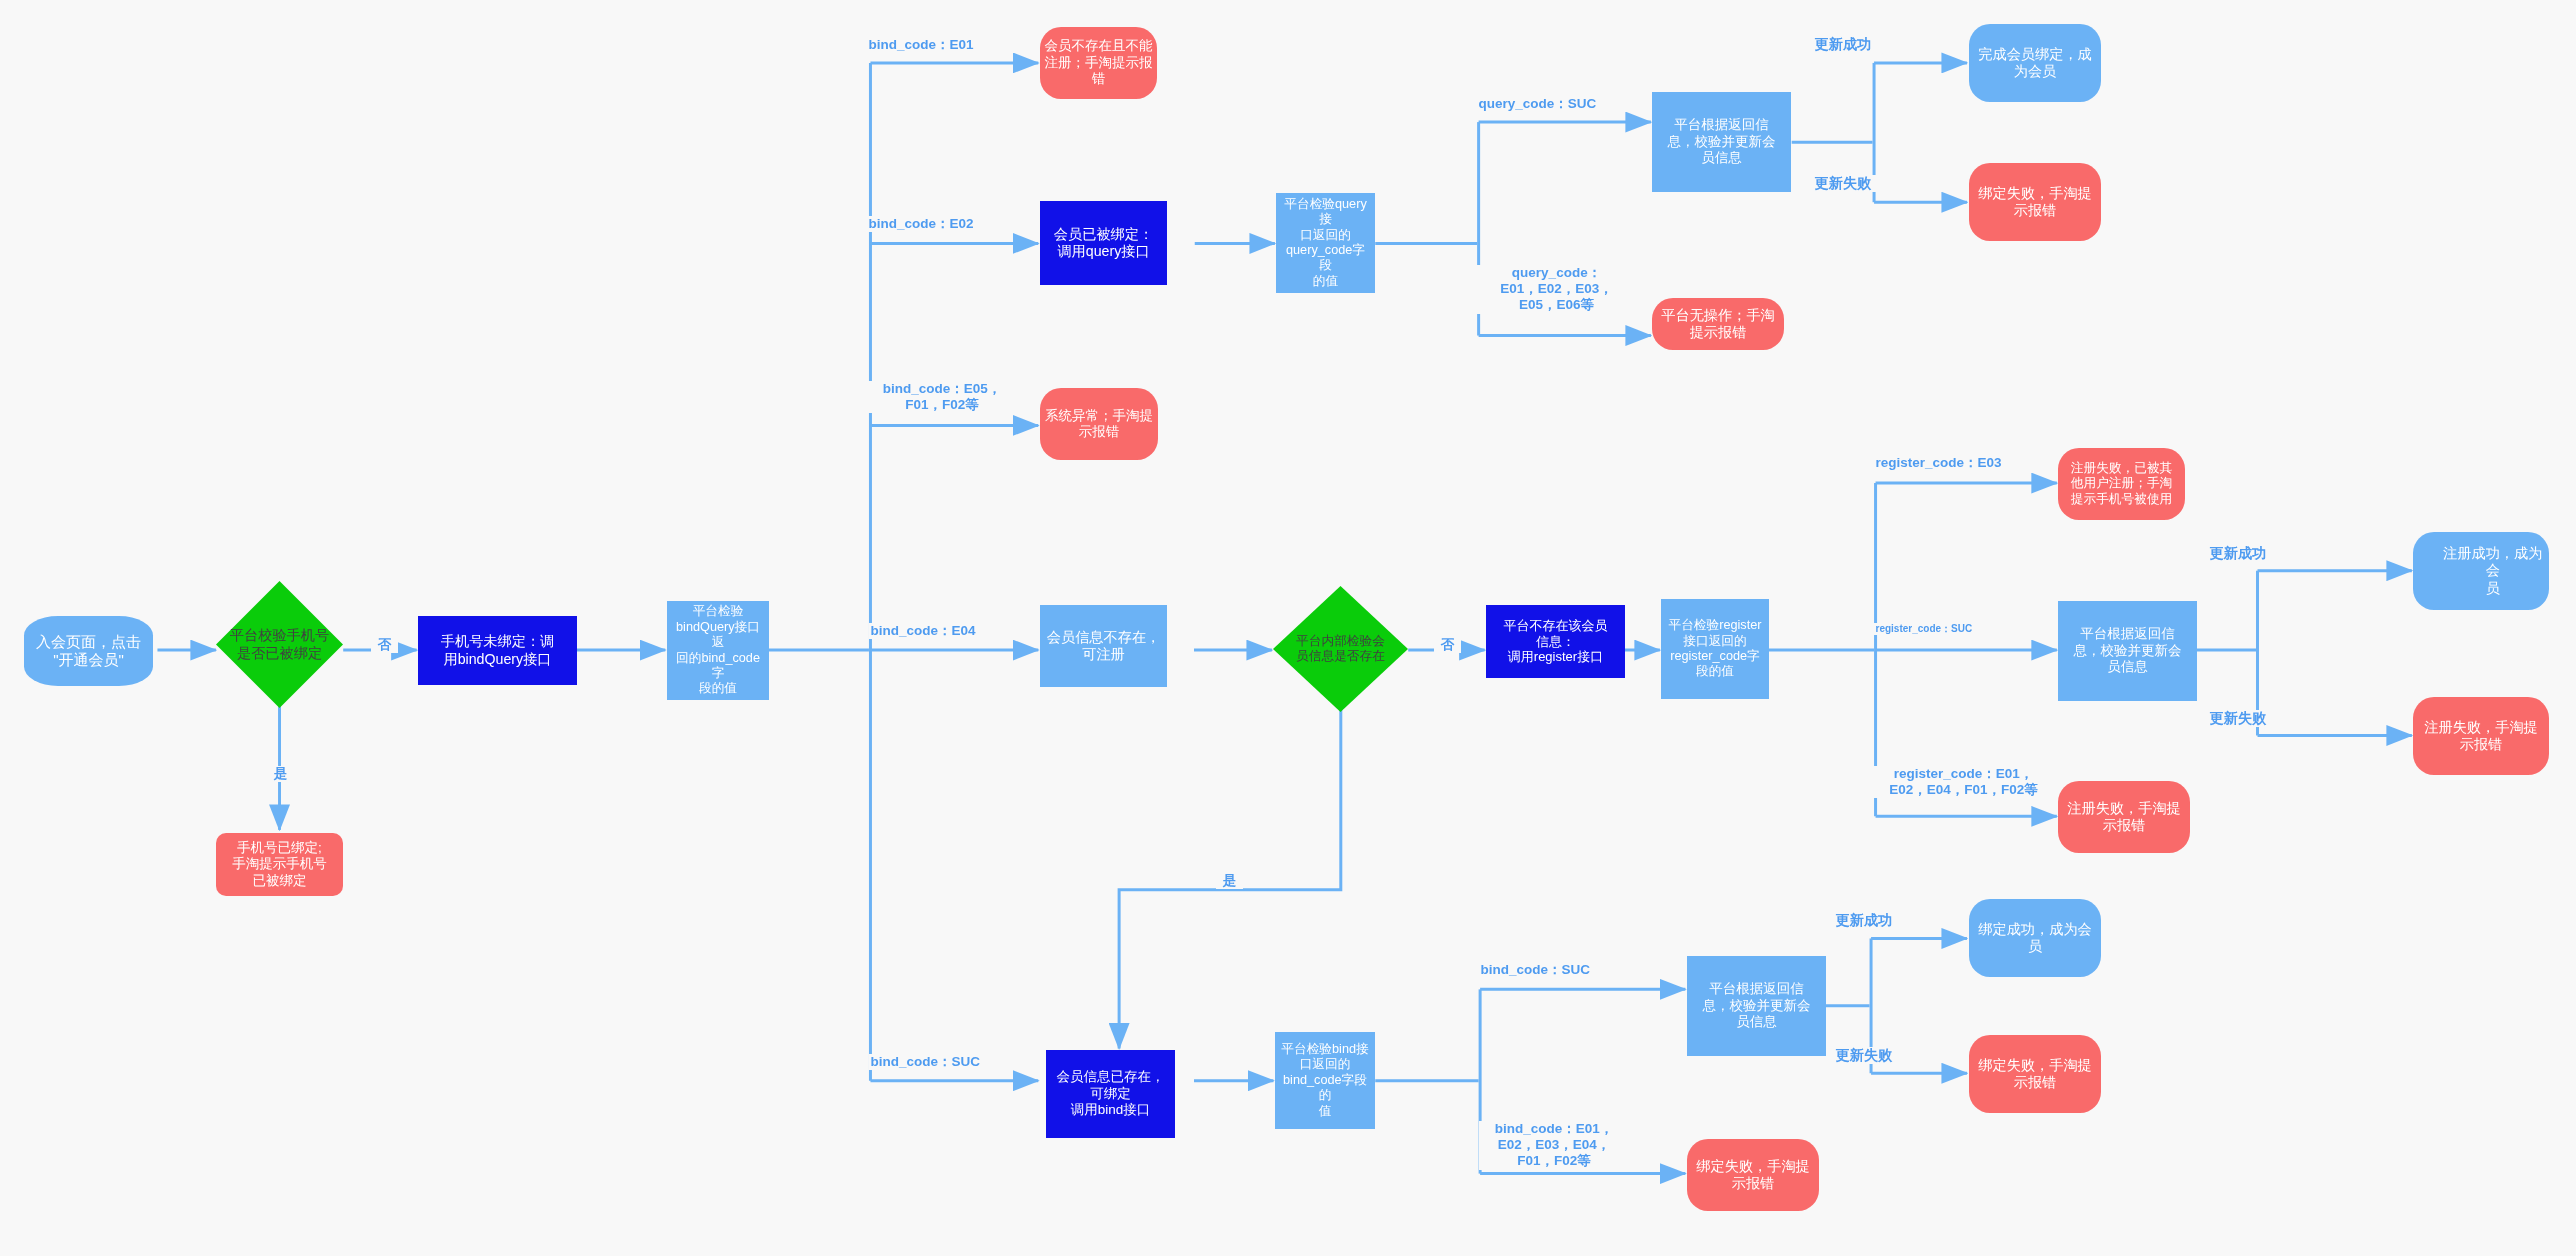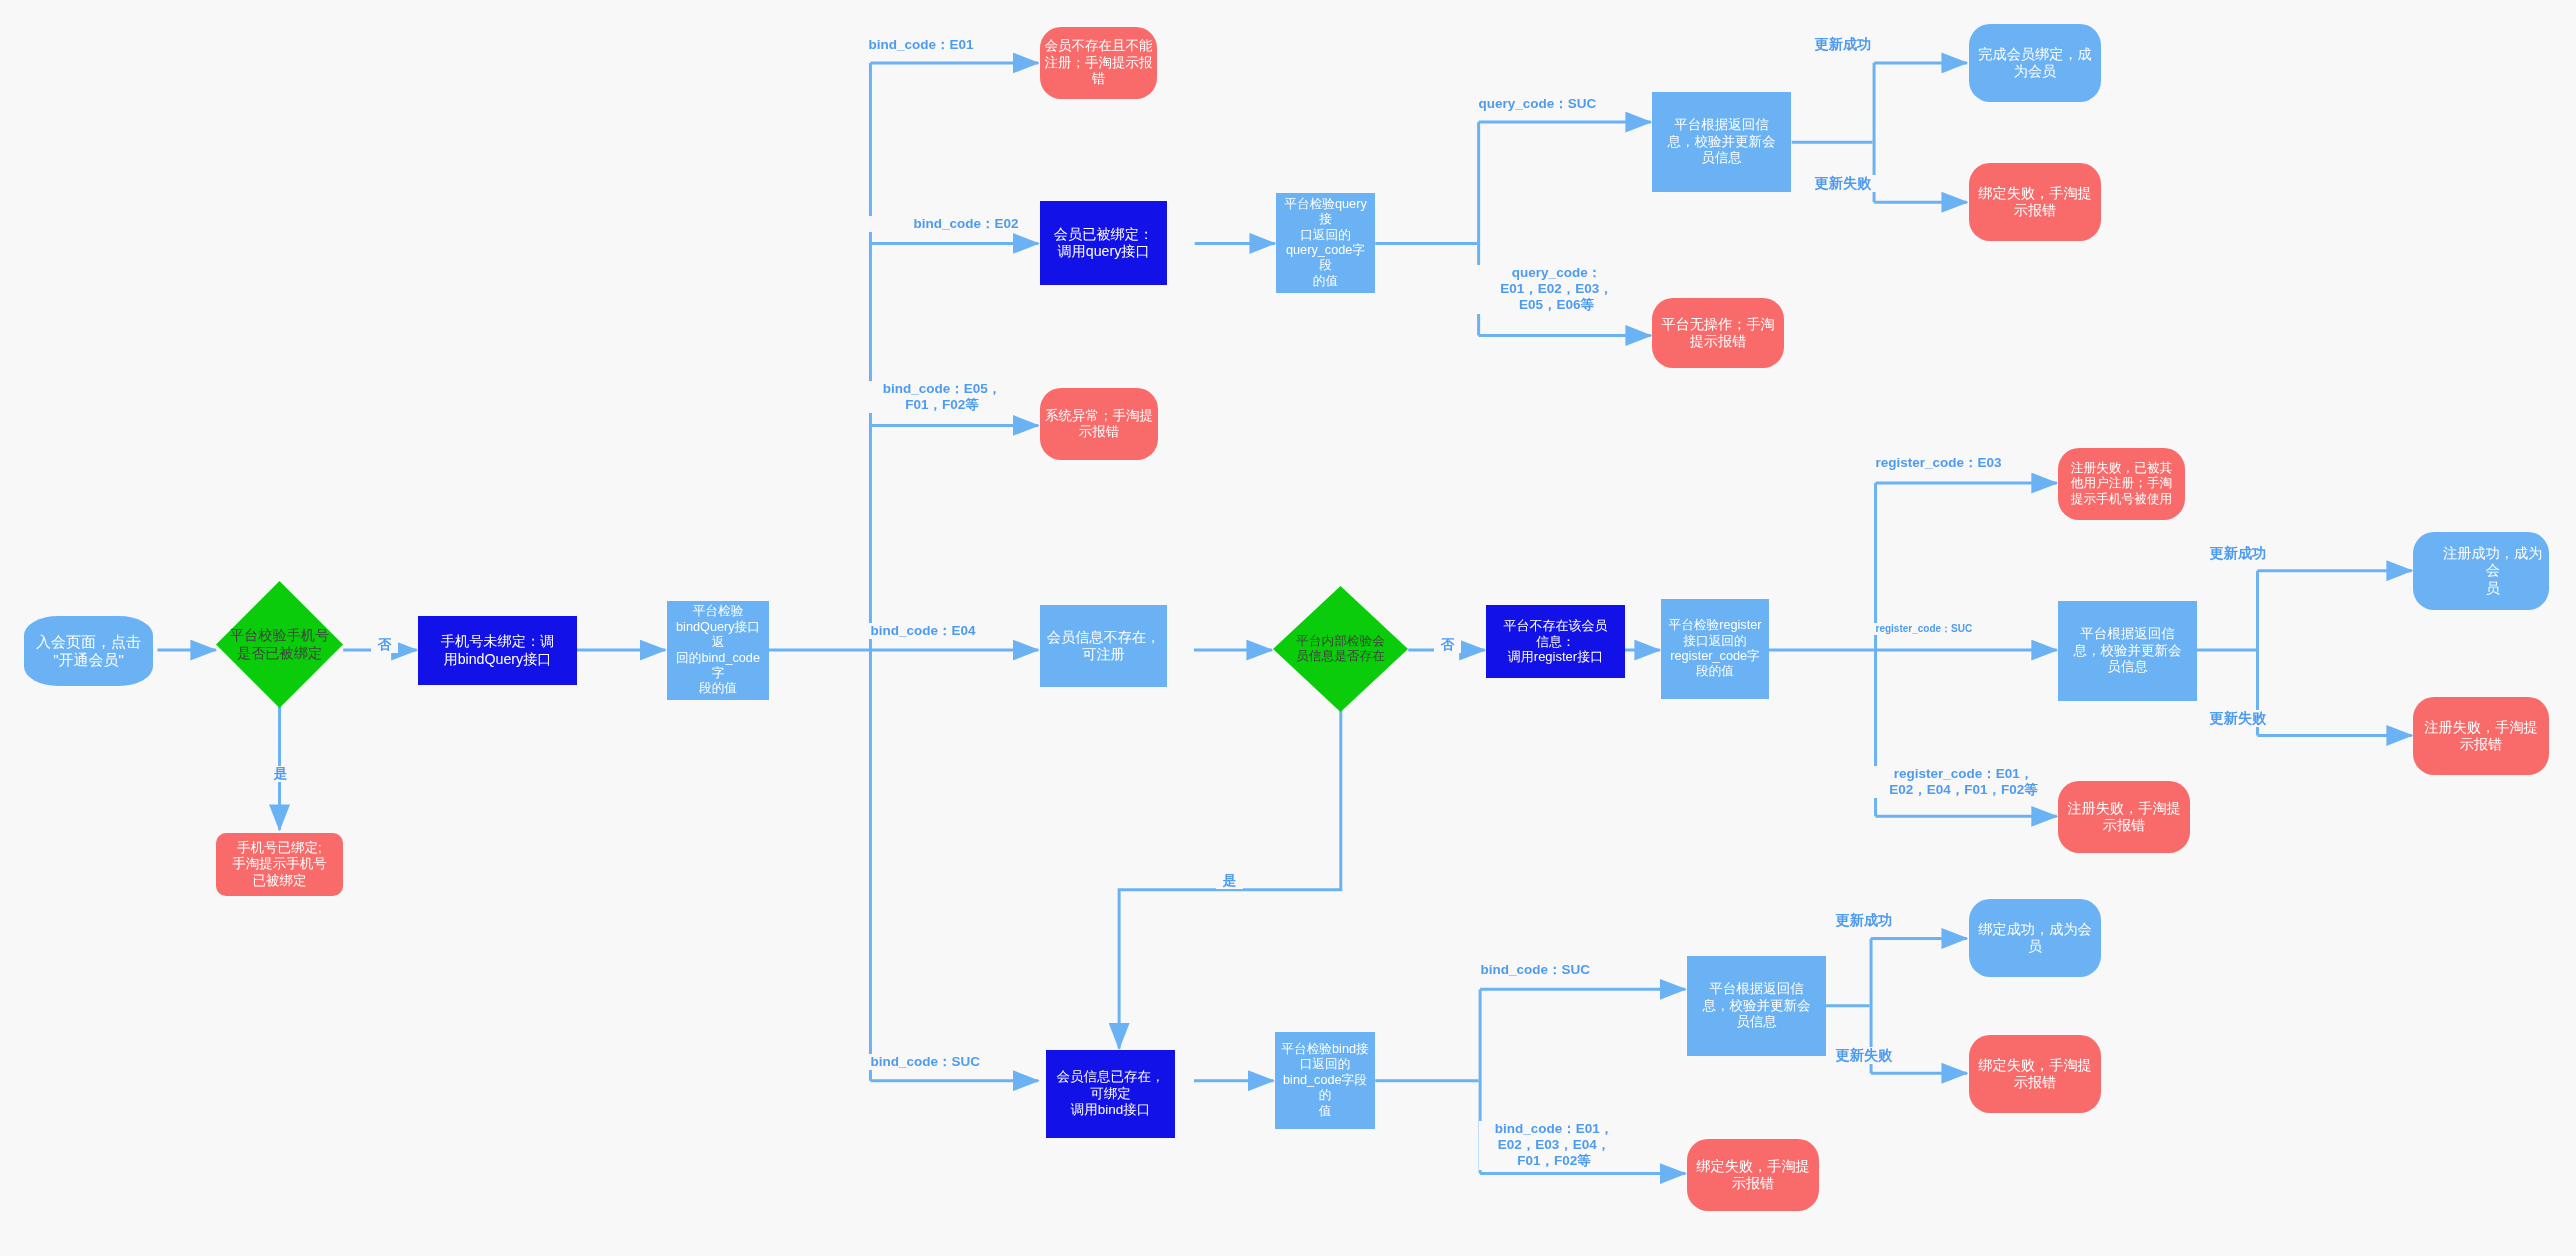--- a/index.html
+++ b/index.html
@@ -188,21 +188,21 @@
   <div class="node rect lightblue" style="left:1652px;top:92px;width:139px;height:100px;font-size:13.5px;">平台根据返回信
 息，校验并更新会
 员信息</div>
 
   <div class="node terminal lightblue" style="left:1969px;top:24px;width:132px;height:78px;font-size:14.2px;">完成会员绑定，成
 为会员</div>
 
   <div class="node terminal red" style="left:1969px;top:163px;width:132px;height:78px;font-size:14.2px;">绑定失败，手淘提
 示报错</div>
 
-  <div class="node terminal red" style="left:1652px;top:298px;width:132px;height:70px;font-size:14.2px;">平台无操作；手淘
+  <div class="node terminal red" style="left:1652px;top:298px;width:132px;height:52px;font-size:14.2px;">平台无操作；手淘
 提示报错</div>
 
   <div class="node terminal red" style="left:1040px;top:388px;width:118px;height:72px;font-size:13.5px;">系统异常；手淘提
 示报错</div>
 
   <div class="node rect lightblue" style="left:1040px;top:605px;width:127px;height:82px;font-size:14.2px;">会员信息不存在，
 可注册</div>
 
   <div class="node diamond" style="left:1273px;top:586px;width:135px;height:126px;font-size:12.7px;">
     <span class="diamond-shape"></span>
@@ -257,21 +257,21 @@
 
   <div class="node terminal red" style="left:1687px;top:1139px;width:132px;height:72px;font-size:14.2px;">绑定失败，手淘提
 示报错</div>
 
   <div class="edge-label" style="left:267px;top:766px;width:24px;font-size:13.5px;">是</div>
 
   <div class="edge-label" style="left:371px;top:637px;width:24px;font-size:13.5px;">否</div>
 
   <div class="edge-label" style="left:867px;top:37px;width:150px;font-size:13.5px;text-align:left;">bind_code：E01</div>
 
-  <div class="edge-label" style="left:867px;top:216px;width:150px;font-size:13.5px;text-align:right;">bind_code：E02</div>
+  <div class="edge-label" style="left:867px;top:216px;width:150px;font-size:13.5px;text-align:left;">bind_code：E02</div>
 
   <div class="edge-label" style="left:867px;top:381px;width:147px;font-size:13.5px;text-align:center;">bind_code：E05，
 F01，F02等</div>
 
   <div class="edge-label" style="left:869px;top:623px;width:150px;font-size:13.5px;text-align:left;">bind_code：E04</div>
 
   <div class="edge-label" style="left:869px;top:1054px;width:150px;font-size:13.5px;text-align:left;">bind_code：SUC</div>
 
   <div class="edge-label" style="left:1477px;top:96px;width:163px;font-size:13.5px;text-align:left;">query_code：SUC</div>
 

